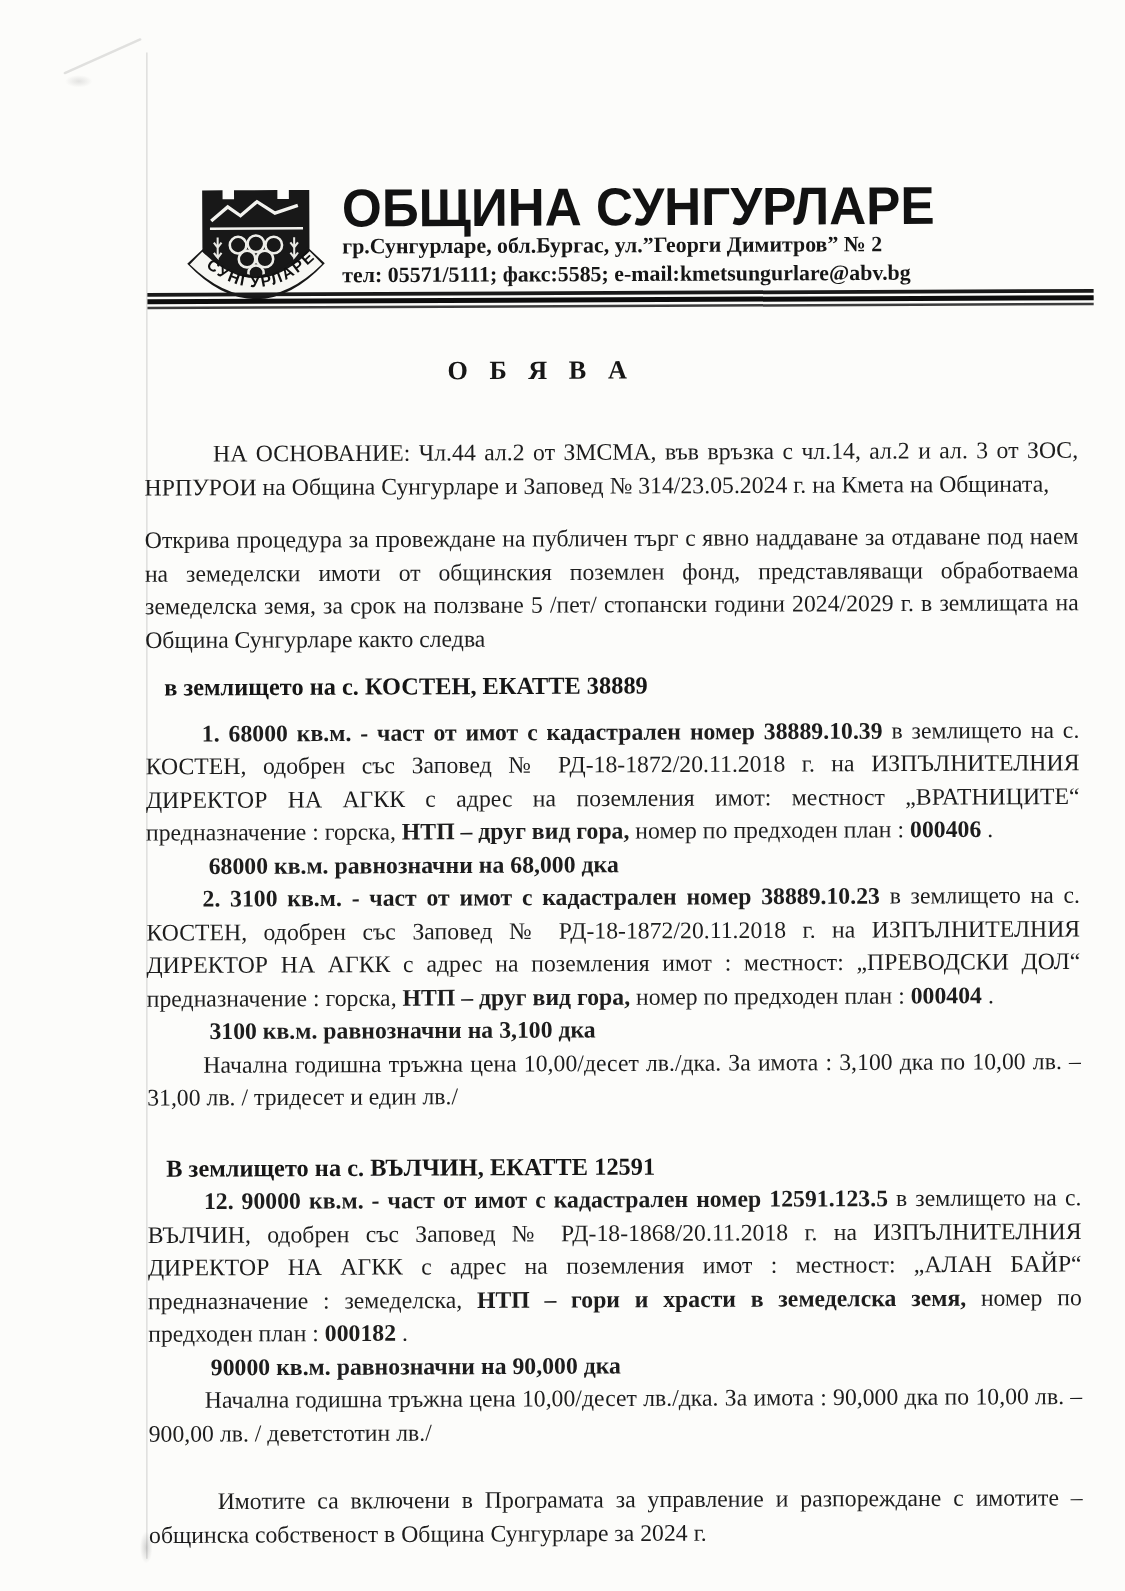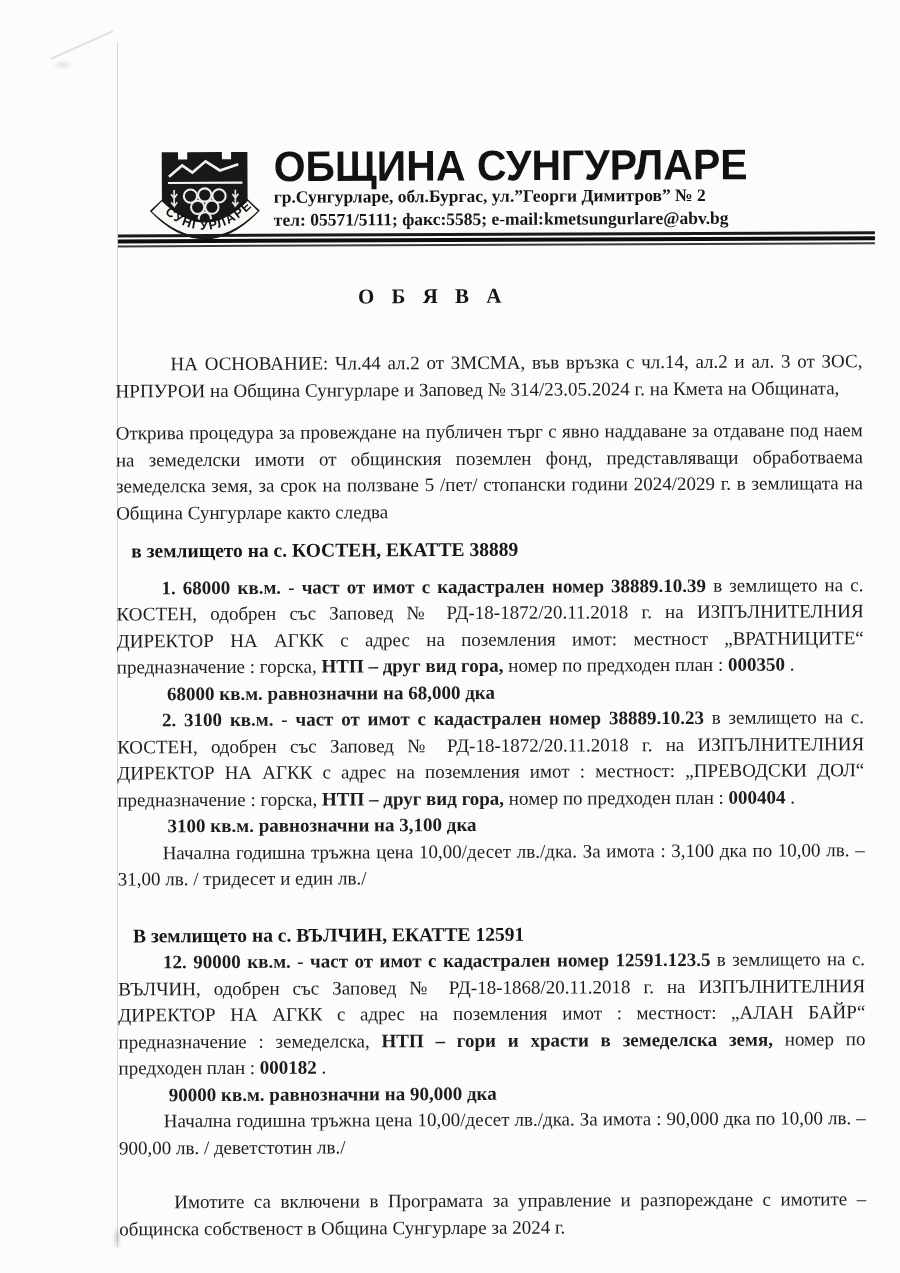--- a/index.html
+++ b/index.html
@@ -114,21 +114,21 @@
         <div class="l3"></div>
     </div>
 
     <h1 class="doc-title">О Б Я В А</h1>
 
     <div class="doc-body">
       <p class="p-basis">НА ОСНОВАНИЕ: Чл.44 ал.2 от ЗМСМА, във връзка с чл.14, ал.2 и ал. 3 от ЗОС, НРПУРОИ на Община Сунгурларе и Заповед № 314/23.05.2024 г. на Кмета на Общината,</p>
       <p class="p-opening">Открива процедура за провеждане на публичен търг с явно наддаване за отдаване под наем на земеделски имоти от общинския поземлен фонд, представляващи обработваема земеделска земя, за срок на ползване 5 /пет/ стопански години 2024/2029 г. в землищата на Община Сунгурларе както следва</p>
 
       <h2 class="sec-heading kosten">в землището на с. КОСТЕН, ЕКАТТЕ  38889</h2>
-      <p class="p-item"><b>1. 68000 кв.м.  -  част от   имот с кадастрален номер  38889.10.39</b><span>  в землището на с. КОСТЕН, одобрен със Заповед  № РД-18-1872/20.11.2018 г. на ИЗПЪЛНИТЕЛНИЯ ДИРЕКТОР НА АГКК с адрес на поземления имот: местност „ВРАТНИЦИТЕ“ предназначение : горска, </span><b>НТП – друг вид гора,</b><span>  номер по предходен план : </span><b>000350</b><span> .</span></p>
+      <p class="p-item"><b>1. 68000 кв.м.  -  част от   имот с кадастрален номер  38889.10.39</b><span>  в землището на с. КОСТЕН, одобрен със Заповед  № РД-18-1872/20.11.2018 г. на ИЗПЪЛНИТЕЛНИЯ ДИРЕКТОР НА АГКК с адрес на поземления имот: местност „ВРАТНИЦИТЕ“ предназначение : горска, </span><b>НТП – друг вид гора,</b><span>  номер по предходен план : </span><b>000406</b><span> .</span></p>
       <p class="p-area">68000 кв.м.  равнозначни  на  68,000 дка</p>
       <p class="p-item"><b>2. 3100 кв.м.  -  част от   имот с кадастрален номер  38889.10.23</b><span>  в землището на с. КОСТЕН, одобрен със Заповед   № РД-18-1872/20.11.2018 г. на ИЗПЪЛНИТЕЛНИЯ ДИРЕКТОР НА АГКК с адрес на поземления имот : местност: „ПРЕВОДСКИ  ДОЛ“ предназначение : горска, </span><b>НТП – друг вид гора,</b><span>  номер по предходен план : </span><b>000404</b><span> .</span></p>
       <p class="p-area">3100 кв.м.  равнозначни  на  3,100 дка</p>
       <p class="p-price">Начална годишна тръжна цена  10,00/десет  лв./дка. За имота : 3,100 дка  по 10,00 лв. – 31,00 лв. / тридесет и един лв./</p>
 
       <h2 class="sec-heading valchin">В землището на с. ВЪЛЧИН, ЕКАТТЕ 12591</h2>
       <p class="p-item"><b>12. 90000 кв.м.  -  част от   имот с кадастрален номер  12591.123.5</b><span>  в землището на с. ВЪЛЧИН, одобрен със Заповед  № РД-18-1868/20.11.2018 г. на ИЗПЪЛНИТЕЛНИЯ ДИРЕКТОР  НА  АГКК  с  адрес  на  поземления  имот : местност: „АЛАН БАЙР“ предназначение : земеделска, </span><b>НТП – гори и храсти в земеделска земя,</b><span>  номер по предходен план : </span><b>000182</b><span> .</span></p>
       <p class="p-area">90000 кв.м.  равнозначни  на  90,000 дка</p>
       <p class="p-price">Начална годишна тръжна цена  10,00/десет  лв./дка. За имота : 90,000 дка  по 10,00 лв. – 900,00 лв. / деветстотин лв./</p>
 

